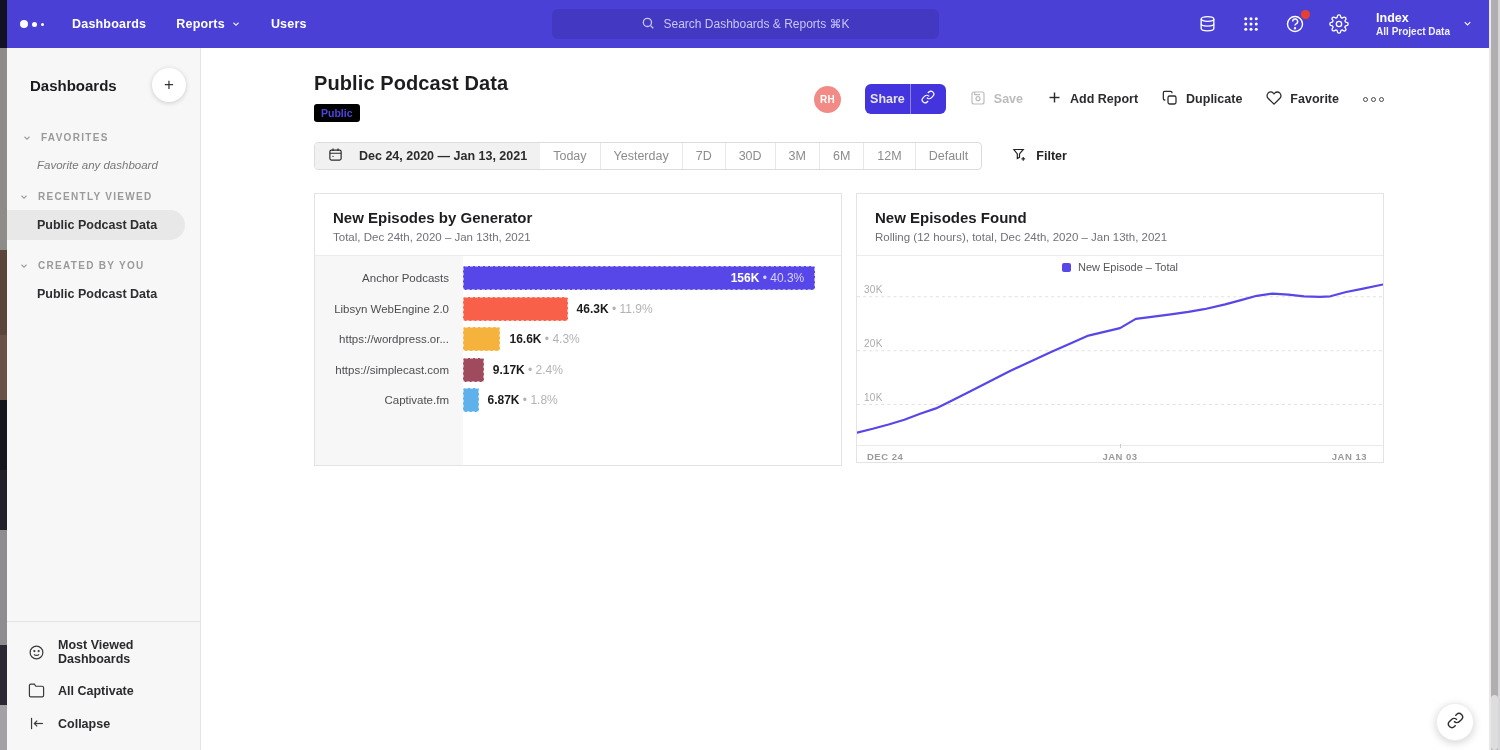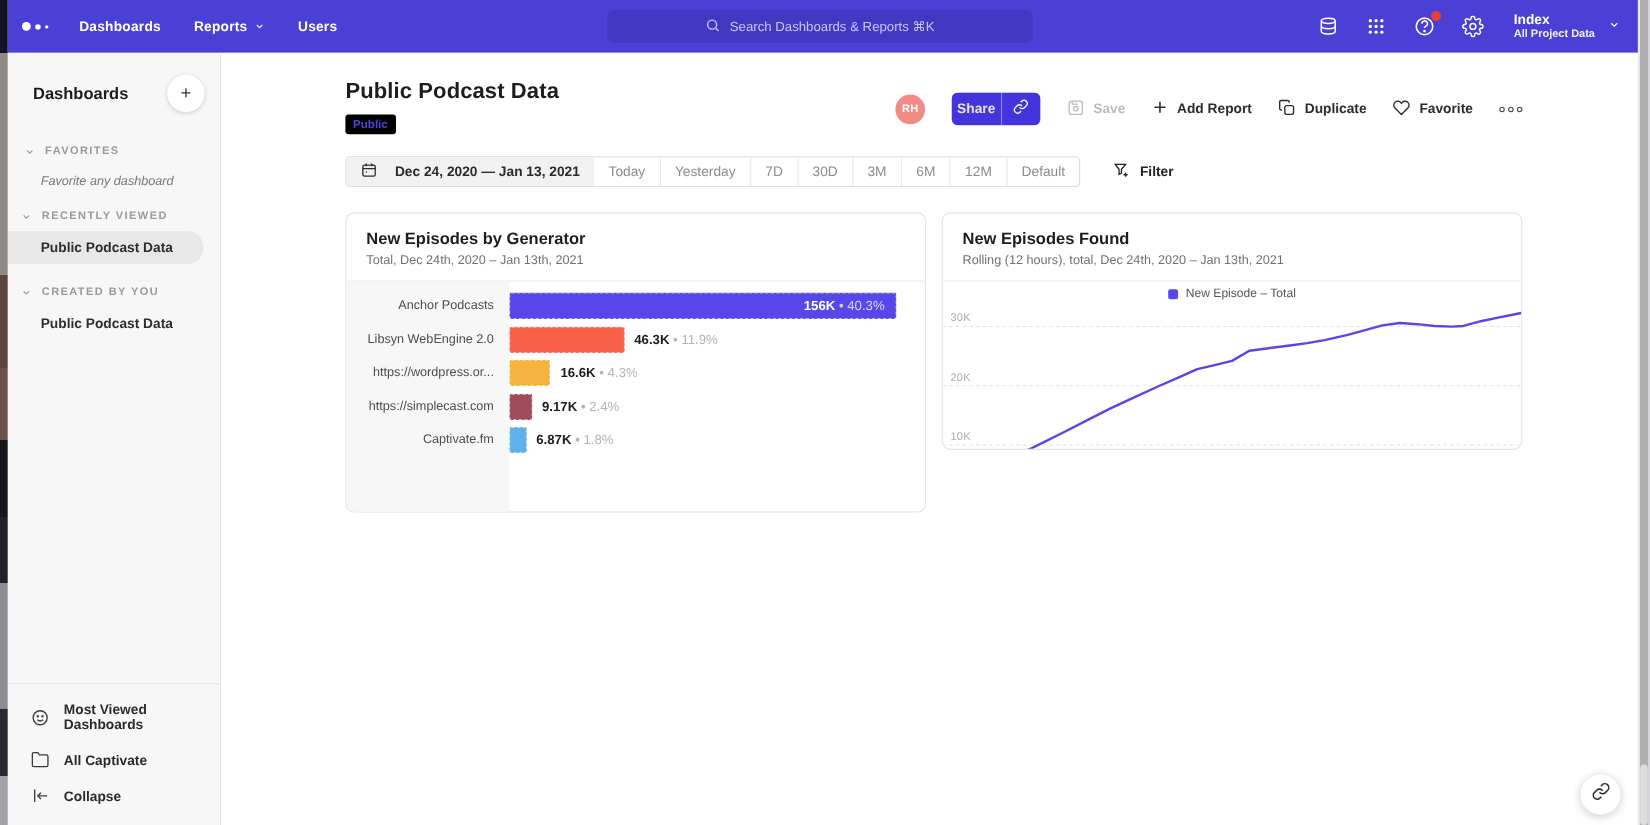--- a/index.html
+++ b/index.html
@@ -70,21 +70,21 @@
   
   .controls { display:flex; align-items:center; margin-top:20px; }
   .date-group { display:flex; align-items:stretch; height:28px; border:1px solid #dcdcdc; border-radius:4px; overflow:hidden; background:#fff; }
   .seg { display:flex; align-items:center; padding:0 13px; font-size:12.5px; color:#8c8c8c; border-left:1px solid #e8e8e8; cursor:pointer; white-space:nowrap; }
   .seg:first-child { border-left:none; }
   .seg.range { background:#f1f1f2; color:#2b2b2b; font-weight:700; gap:16px; }
   .filter-btn { display:flex; align-items:center; gap:9px; margin-left:30px; font-size:12.5px; font-weight:700; color:#222; cursor:pointer; }
 
   
   .cards { display:flex; gap:14px; margin-top:23px; }
-  .card { width:528px; background:#fff; border:1px solid #e3e3e3; border-radius:8px; overflow:hidden; }
+  .card { width:528px; background:#fff; border:1px solid #e3e3e3; border-radius:0; overflow:hidden; }
   .card-head { padding:15px 18px 12px 18px; border-bottom:1px solid #ececec; }
   .card-title { font-size:15px; font-weight:700; color:#1d1d21; }
   .card-sub { margin-top:5px; font-size:11.5px; color:#70707a; }
 
   
   .bar-body { position:relative; height:210px; padding-top:7px; }
   .bar-body::before { content:""; position:absolute; left:0; top:0; bottom:0; width:148px; background:#f7f7f7; }
   .bar-row { position:relative; display:flex; align-items:center; height:30.5px; }
   .bar-label { width:148px; flex:none; text-align:right; padding-right:14px; font-size:11.5px; color:#4d4d52; position:relative; z-index:1; }
   .bar-wrap { flex:1; display:flex; align-items:center; padding-right:6px; position:relative; }
@@ -406,21 +406,21 @@
                 <div class="bar-row">
                   <div class="bar-label">Captivate.fm</div>
                   <div class="bar-wrap">
                     <div class="bar" style="background: rgb(95, 177, 236); width: 4.17044%;"></div>
                     <span class="bar-val"><b>6.87K</b><span class="pct"> • 1.8%</span></span>
                   </div>
                 </div>
               </div>
           </div>
 
-          <div class="card" style="height:216px">
+          <div class="card" style="height:270px">
             <div class="card-head">
               <div class="card-title">New Episodes Found</div>
               <div class="card-sub">Rolling (12 hours), total, Dec 24th, 2020 – Jan 13th, 2021</div>
             </div>
             <div class="legend-row">
               <span class="legend-swatch"></span>
               <span class="legend-label">New Episode – Total</span>
             </div>
             <div class="plot" id="line-plot">
                 <span class="ylab" style="top: 113.597px;">10K</span>

